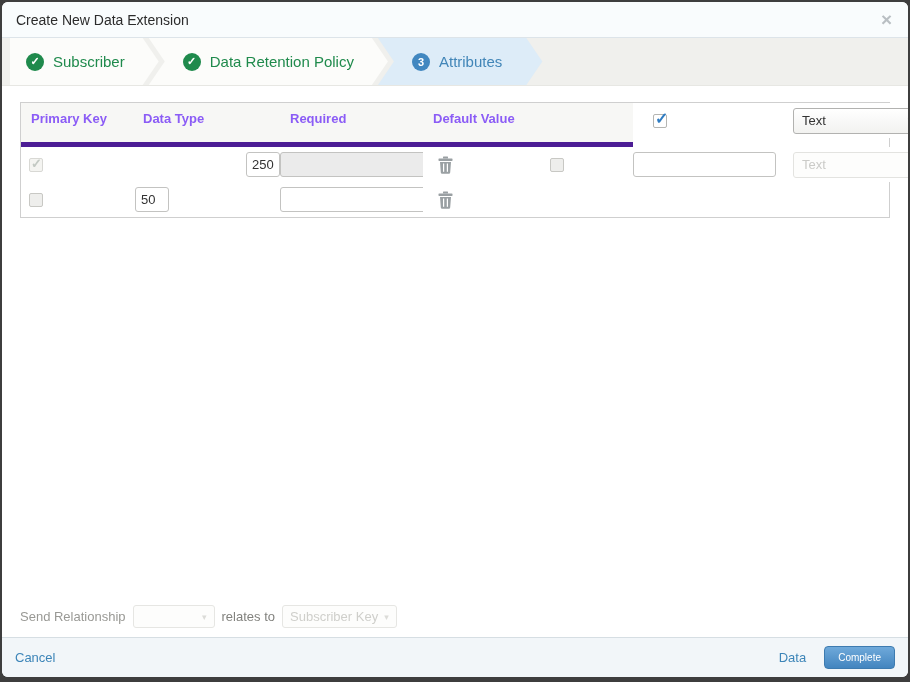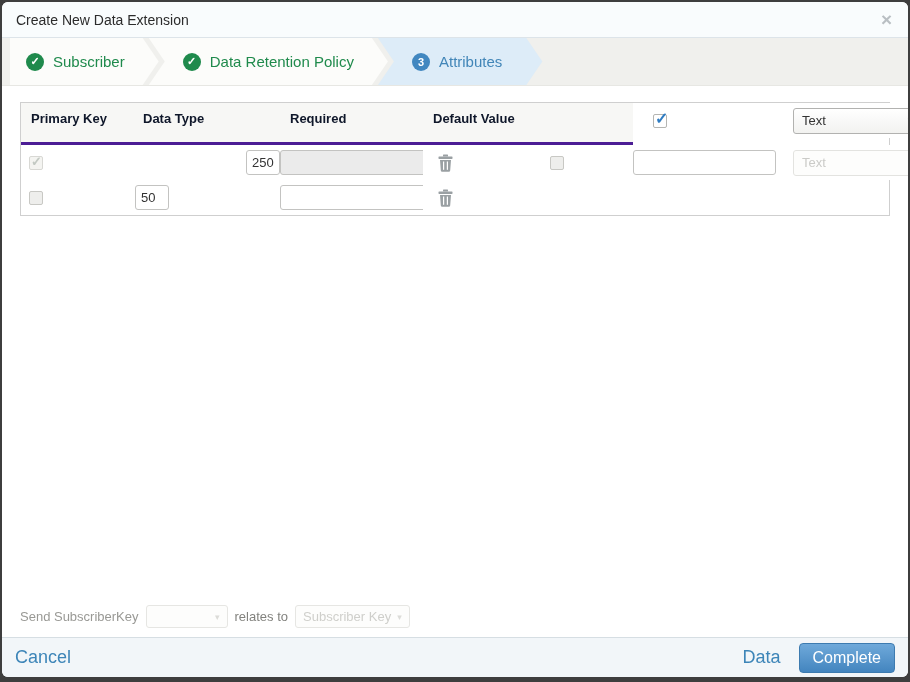--- a/index.html
+++ b/index.html
@@ -60,22 +60,22 @@
   .badge-blue  { background:#4187c0; }
   
   .content { flex:1 1 auto; background:#fff; position:relative; }
   .attr-table {
     margin:16px 18px 0 18px;
     border:1px solid #cfcfcf;
     display:grid;
     grid-template-columns:112px 147px 143px 107px 103px 160px 1fr;
   }
   .th {
-    background:#f7f7f5; border-bottom:3px solid #4c1d95;
-    font-size:13px; font-weight:bold; color:#0f172a;
+    background:#f7f7f5; border-bottom:5px solid #4c1d95;
+    font-size:13px; font-weight:bold; color:#8b5cf6;
     padding:8px 0 16px 10px; white-space:nowrap;
   }
   .td {
     height:35px; display:flex; align-items:center; background:#fff;
   }
   
   .cb {
     width:14px; height:14px; border:1px solid #b5b5b2; border-radius:2px;
     background:#fff; position:relative; flex:0 0 14px;
   }
@@ -125,27 +125,27 @@
     display:flex; align-items:center; justify-content:space-between;
     padding:0 7px; font-size:13px; color:#cfcfcb;
   }
   .sr-select .caret { font-size:9px; color:#dcdcd8; margin-left:6px; }
   .sr-select-1 { width:82px; }
   
   .footer {
     flex:0 0 40px; background:#f2f6f9; border-top:1px solid #d6dee3;
     display:flex; align-items:center; padding:0 13px;
   }
-  .link { color:#3d85b8; font-size:18px; text-decoration:none; cursor:pointer; }
+  .link { color:#3d85b8; font-size:13px; text-decoration:none; cursor:pointer; }
   .footer .spacer { flex:1; }
   .btn-complete {
     margin-left:18px;
     background:linear-gradient(#6fa9da,#4385bf);
     border:1px solid #3d7bb0; border-radius:4px;
-    color:#fff; font-size:16px; font-family:"Liberation Sans", sans-serif;
+    color:#fff; font-size:10px; font-family:"Liberation Sans", sans-serif;
     padding:5px 13px; cursor:pointer;
   }
 </style>
 </head>
 <body>
 
 <div class="modal">
 
   <div class="title-bar">
     <span class="title">Create New Data Extension</span>
@@ -231,21 +231,21 @@
           <rect x="6" y="0.5" width="5" height="2" rx="0.5" fill="#9aa0a3"></rect>
           <rect x="1.5" y="2.5" width="14" height="2.4" rx="0.6" fill="#9aa0a3"></rect>
           <path d="M3 6 h11 l-0.8 10.4 a1.4 1.4 0 0 1-1.4 1.3 H5.2 a1.4 1.4 0 0 1-1.4-1.3 Z" fill="#9aa0a3"></path>
           <rect x="6" y="7.5" width="1.2" height="8.3" fill="#fff"></rect>
           <rect x="9.8" y="7.5" width="1.2" height="8.3" fill="#fff"></rect>
         </svg>
       </div>
     </div>
 
     <div class="send-rel">
-      <span class="lbl-gray">Send SubscriberKey</span>
+      <span class="lbl-gray">Send Relationship</span>
       <div class="sr-select sr-select-1">
         <span></span>
         <span class="caret">▾</span>
       </div>
       <span class="lbl-dark">relates to</span>
       <div class="sr-select">
         <span>Subscriber Key</span>
         <span class="caret">▾</span>
       </div>
     </div>

